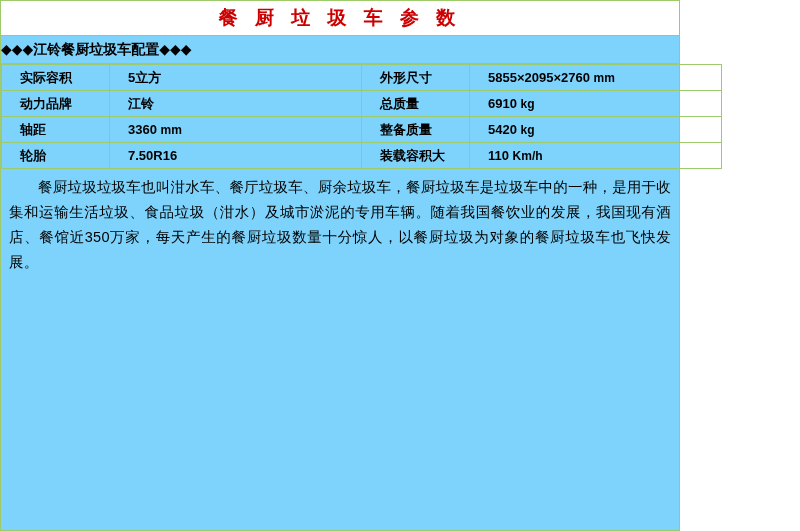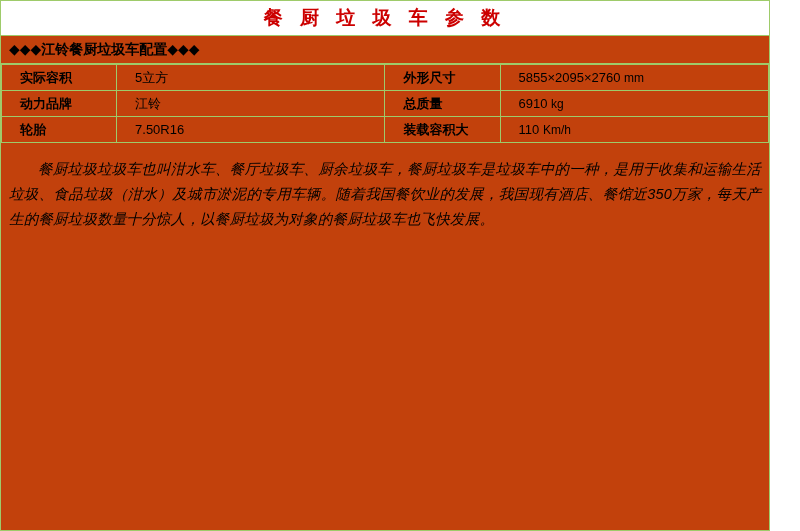--- a/index.html
+++ b/index.html
@@ -8,25 +8,25 @@
     background: #ffffff;
   }
   body {
     width: 800px;
     height: 531px;
     font-family: "Liberation Sans", "DejaVu Sans", sans-serif;
     color: #000000;
     overflow: hidden;
   }
   .page {
-    width: 770px;
+    width: 680px;
     height: 531px;
     box-sizing: border-box;
     border: 1px solid #9ecb6a;
-    background: #c2410c;
+    background: #7dd3fc;
     position: relative;
   }
   .title-bar {
     height: 34px;
     border-bottom: 1px solid #9ecb6a;
     display: flex;
     align-items: center;
     justify-content: center;
     background: #ffffff;
   }
@@ -34,21 +34,20 @@
     color: #cc0000;
     font-size: 19px;
     font-weight: bold;
     letter-spacing: 6px;
   }
   .subtitle-bar {
     height: 28px;
     border-bottom: 1px solid #9ecb6a;
     display: flex;
     align-items: center;
-    padding-left: 8px;
     box-sizing: border-box;
   }
   .subtitle-text {
     font-size: 14px;
     font-weight: bold;
     color: #000000;
   }
   table.spec {
     border-collapse: collapse;
     width: 100%;
@@ -63,37 +62,37 @@
     vertical-align: middle;
     white-space: nowrap;
     overflow: hidden;
   }
   td.label {
     width: 108px;
     font-weight: bold;
   }
   td.value {
     width: 252px;
+    font-weight: bold;
   }
   .unit {
     font-size: 12px;
   }
   .body-text {
     padding: 6px 8px 0 8px;
     box-sizing: border-box;
   }
   .para {
     font-size: 14.5px;
     line-height: 25px;
     text-indent: 2em;
-    margin: 8px 0 3px 0;
+    margin: 0 0 3px 0;
     text-align: justify;
     text-justify: inter-ideograph;
     letter-spacing: 0.2px;
-    font-style: italic;
   }
 </style>
 </head>
 <body>
 
 <div class="page">
 
   <div class="title-bar">
     <div class="title-text" style="color: rgb(204, 0, 0);">餐 厨 垃 圾 车 参 数</div>
   </div>
@@ -110,20 +109,26 @@
         <td class="label">外形尺寸</td>
         <td class="value"><span>5855×2095×2760</span> <span class="unit">mm</span></td>
       </tr>
       <tr>
         <td class="label">动力品牌</td>
         <td class="value"><span>江铃</span></td>
         <td class="label">总质量</td>
         <td class="value"><span>6910</span> <span class="unit">kg</span></td>
       </tr>
       <tr>
+        <td class="label">轴距</td>
+        <td class="value"><span>3360</span> <span class="unit">mm</span></td>
+        <td class="label">整备质量</td>
+        <td class="value"><span>5420</span> <span class="unit">kg</span></td>
+      </tr>
+      <tr>
         <td class="label">轮胎</td>
         <td class="value"><span>7.50R16</span></td>
         <td class="label">装载容积大</td>
         <td class="value"><span>110</span> <span class="unit">Km/h</span></td>
       </tr>
     </tbody>
   </table>
 
   <div class="body-text">
     <p class="para">餐厨垃圾垃圾车也叫泔水车、餐厅垃圾车、厨余垃圾车，餐厨垃圾车是垃圾车中的一种，是用于收集和运输生活垃圾、食品垃圾（泔水）及城市淤泥的专用车辆。随着我国餐饮业的发展，我国现有酒店、餐馆近350万家，每天产生的餐厨垃圾数量十分惊人，以餐厨垃圾为对象的餐厨垃圾车也飞快发展。</p>

